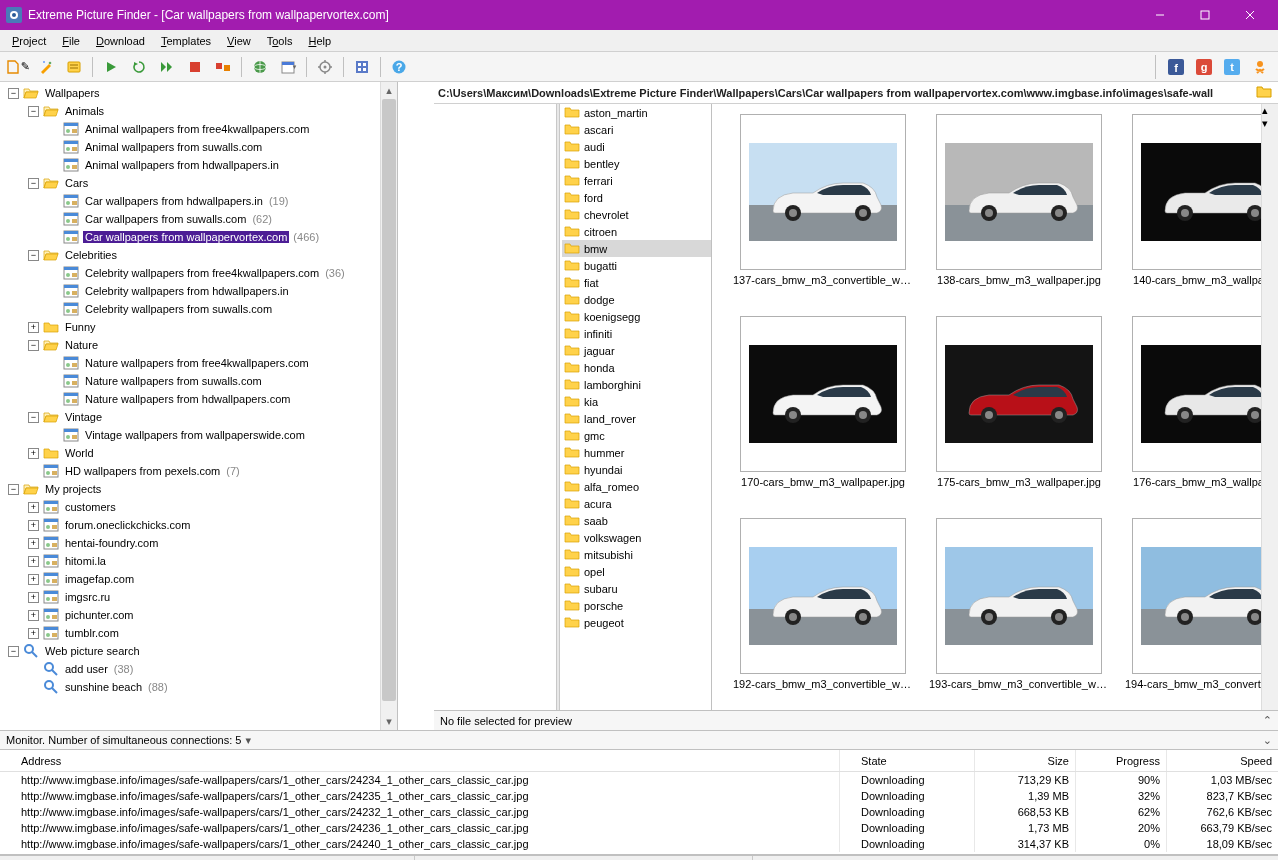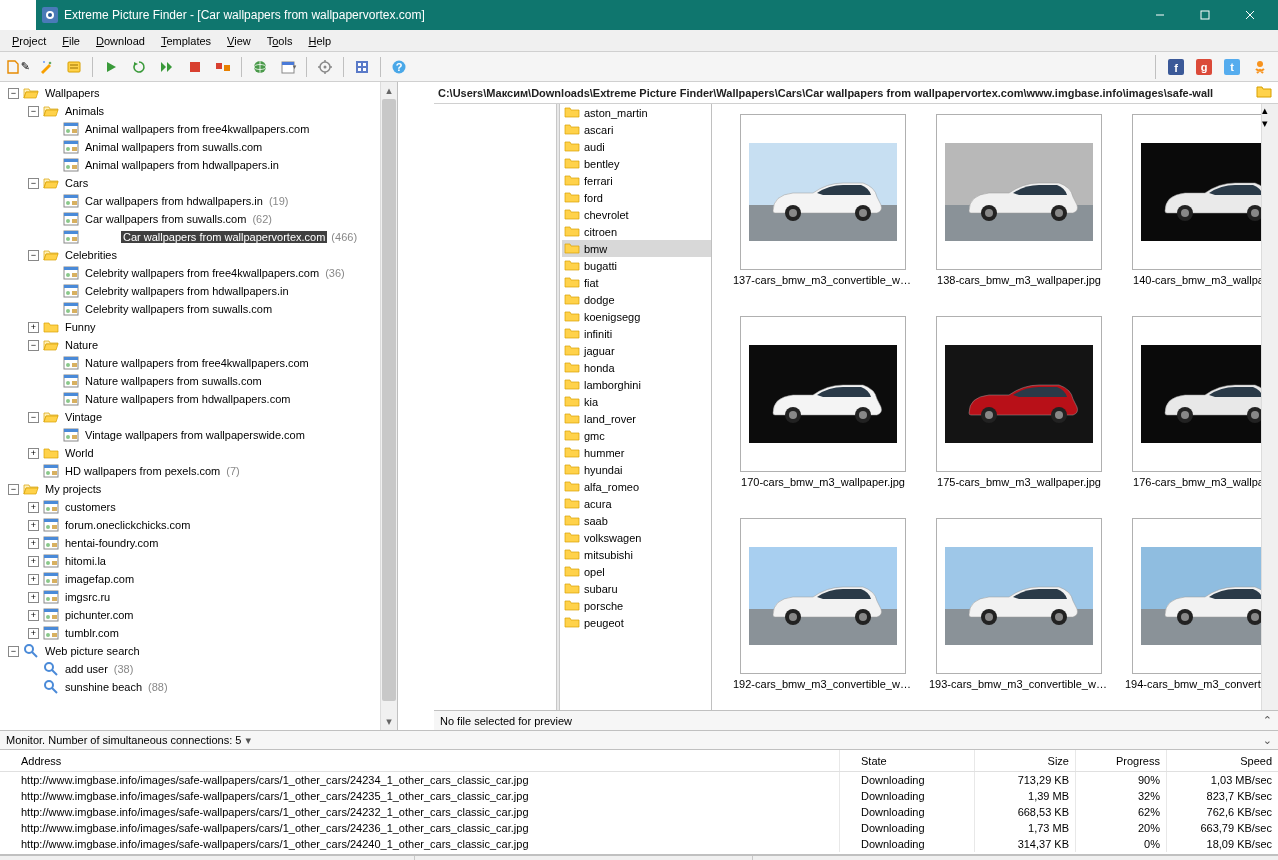--- a/index.html
+++ b/index.html
@@ -1,18 +1,18 @@
 <!DOCTYPE html>
 <html><head>
 <meta charset="utf-8">
 <style>
 * { box-sizing: border-box; margin: 0; padding: 0; font-family: "Segoe UI", Tahoma, sans-serif; font-size: 11px; }
 html, body { width: 1278px; height: 860px; overflow: hidden; background: #fff; }
 
-.titlebar { height: 30px; background: #0f766e; color: #fff; display: flex; align-items: center; padding: 0 6px; margin-left: 36px; }
+.titlebar { height: 30px; background: #a21caf; color: #fff; display: flex; align-items: center; padding: 0 6px; }
 .titlebar .app-icon { width: 16px; height: 16px; margin-right: 6px; }
 .titlebar .title { flex: 1; font-size: 12px; }
 .titlebar .win-btn { width: 45px; height: 30px; display: flex; align-items: center; justify-content: center; color: #fff; }
 
 .menubar { height: 22px; background: #f0f0f0; display: flex; align-items: center; padding: 0 4px; border-bottom: 1px solid #d0d0d0; }
 .menubar .menu-item { padding: 2px 8px; cursor: default; }
 .menubar .menu-item u { text-decoration: underline; }
 
 .toolbar { height: 30px; background: #f5f5f5; display: flex; align-items: center; padding: 0 4px; border-bottom: 1px solid #d0d0d0; }
 .toolbar .tb-btn { width: 24px; height: 24px; margin: 0 2px; display: flex; align-items: center; justify-content: center; border-radius: 2px; cursor: pointer; }
@@ -27,21 +27,21 @@
 .tree-scrollbar .sb-btn { height:17px; background:#f0f0f0; display:flex; align-items:center; justify-content:center; color:#666; }
 .tree-scrollbar .sb-track { flex:1; position:relative; }
 .tree-scrollbar .sb-thumb { position:absolute; left:1px; right:1px; top:0; height:98%; background:#c8c8c8; border-radius:2px; }
 
 .tree-node { display: flex; align-items: center; height: 18px; white-space: nowrap; cursor: default; }
 .tree-node .expander { width: 11px; height: 11px; border: 1px solid #888; display: inline-flex; align-items: center; justify-content: center; font-size: 9px; line-height:1; margin-right: 4px; background: #fff; }
 .tree-node .spacer-exp { width: 11px; margin-right: 4px; display:inline-block; }
 .tree-node .ticon { width: 16px; height: 16px; margin-right: 4px; display: inline-flex; align-items:center; justify-content:center; }
 .tree-node .label { padding: 0 2px; }
 .tree-node .count { color: #888; margin-left: 4px; }
-.tree-node.selected .label { background: #404040; color: #fff; margin-left: 38px; }
+.tree-node.selected .label { background: #4c1d95; color: #fff; }
 
 .right-pane { flex: 1; display: flex; flex-direction: column; min-width: 0; padding-left: 36px; }
 .path-bar { height: 22px; display: flex; align-items: center; padding: 0 4px; border-bottom: 1px solid #d0d0d0; white-space: nowrap; overflow: hidden; }
 .path-bar .path-text { font-weight: bold; color: #222; flex: 1; overflow:hidden; text-overflow: ellipsis; }
 .path-bar .folder-btn { width: 18px; height: 18px; margin-left: 4px; }
 
 .browser-row { flex: 1; display: flex; min-height: 0; }
 .folder-col { width: 278px; border-right: 1px solid #c0c0c0; position: relative; }
 .folder-split { position:absolute; left:122px; top:0; bottom:0; width:4px; background:#e8e8e8; border-left:1px solid #c8c8c8; border-right:1px solid #c8c8c8; }
 .folder-list { position:absolute; left:128px; top:0; bottom:0; right:0; overflow:hidden; }

